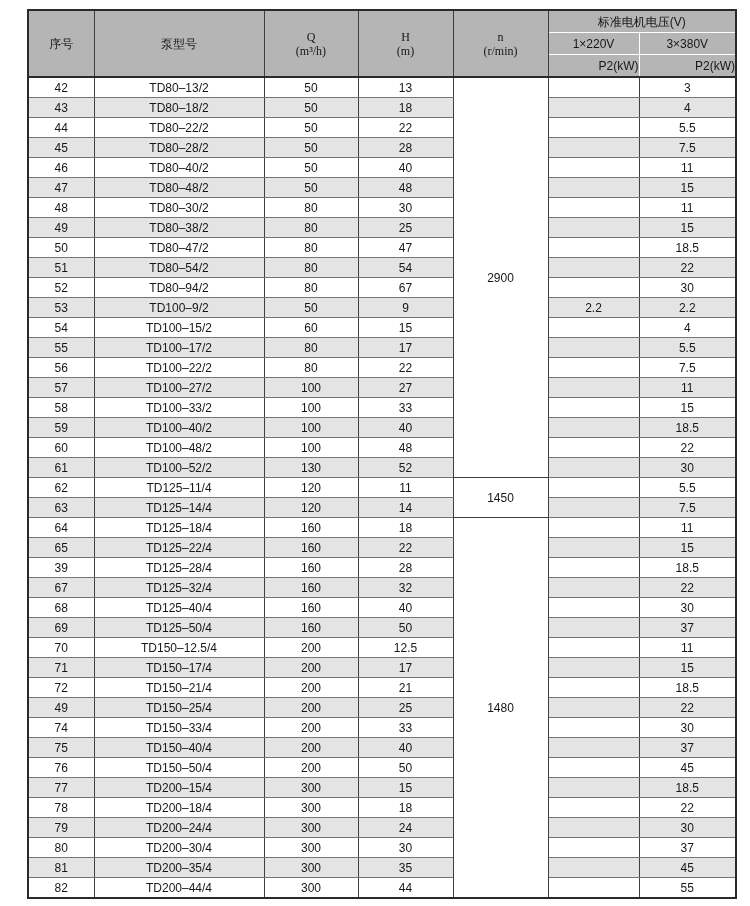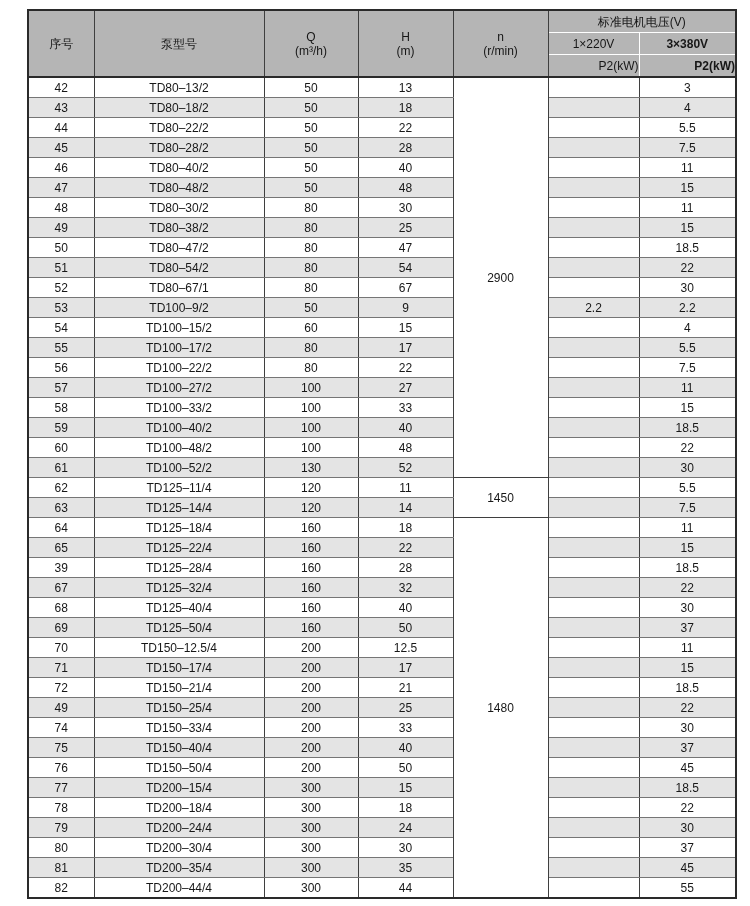--- a/index.html
+++ b/index.html
@@ -26,27 +26,27 @@
   th,td{
     padding:0;text-align:center;vertical-align:middle;
     font-size:12px;line-height:14px;color:var(--text);
     overflow:hidden;white-space:nowrap;
   }
   thead th{
     background:var(--header-bg);
     font-weight:normal;
     height:21px;
   }
-  th.main{border:1px solid var(--grid-dark);border-bottom:2px solid var(--border-strong);}
+  th.main{border:1px solid var(--grid-dark);border-bottom:2px solid var(--border-strong);font-family:Liberation Serif, serif;}
   th.pre{white-space:pre-line;}
   th.group{border:1px solid var(--grid-dark);border-bottom:1px solid var(--sep-white);}
   th.sub220{border-top:1px solid var(--sep-white);border-bottom:1px solid var(--sep-white);
             border-left:1px solid var(--grid-dark);border-right:1px solid var(--sep-white);margin-top:24px;}
   th.sub380{border-top:1px solid var(--sep-white);border-bottom:1px solid var(--sep-white);
-            border-left:1px solid var(--sep-white);border-right:1px solid var(--grid-dark);font-weight:bold;}
+            border-left:1px solid var(--sep-white);border-right:1px solid var(--grid-dark);}
   th.lastrow{border-bottom:2px solid var(--border-strong);text-align:right;}
   tbody td{
     height:19px;
     border-top:1px solid var(--grid-mid);
     border-bottom:1px solid var(--grid-mid);
     border-left:1px solid var(--grid-dark);
     border-right:1px solid var(--grid-dark);
     background:#ffffff;
   }
   tbody tr:nth-child(even) td{background:var(--stripe-bg);}
@@ -167,21 +167,21 @@
         <tr>
           <td>51</td>
           <td>TD80–54/2</td>
           <td>80</td>
           <td>54</td>
           <td></td>
           <td>22</td>
         </tr>
         <tr>
           <td>52</td>
-          <td>TD80–67/1</td>
+          <td>TD80–94/2</td>
           <td>80</td>
           <td>67</td>
           <td></td>
           <td>30</td>
         </tr>
         <tr>
           <td>53</td>
           <td>TD100–9/2</td>
           <td>50</td>
           <td>9</td>

